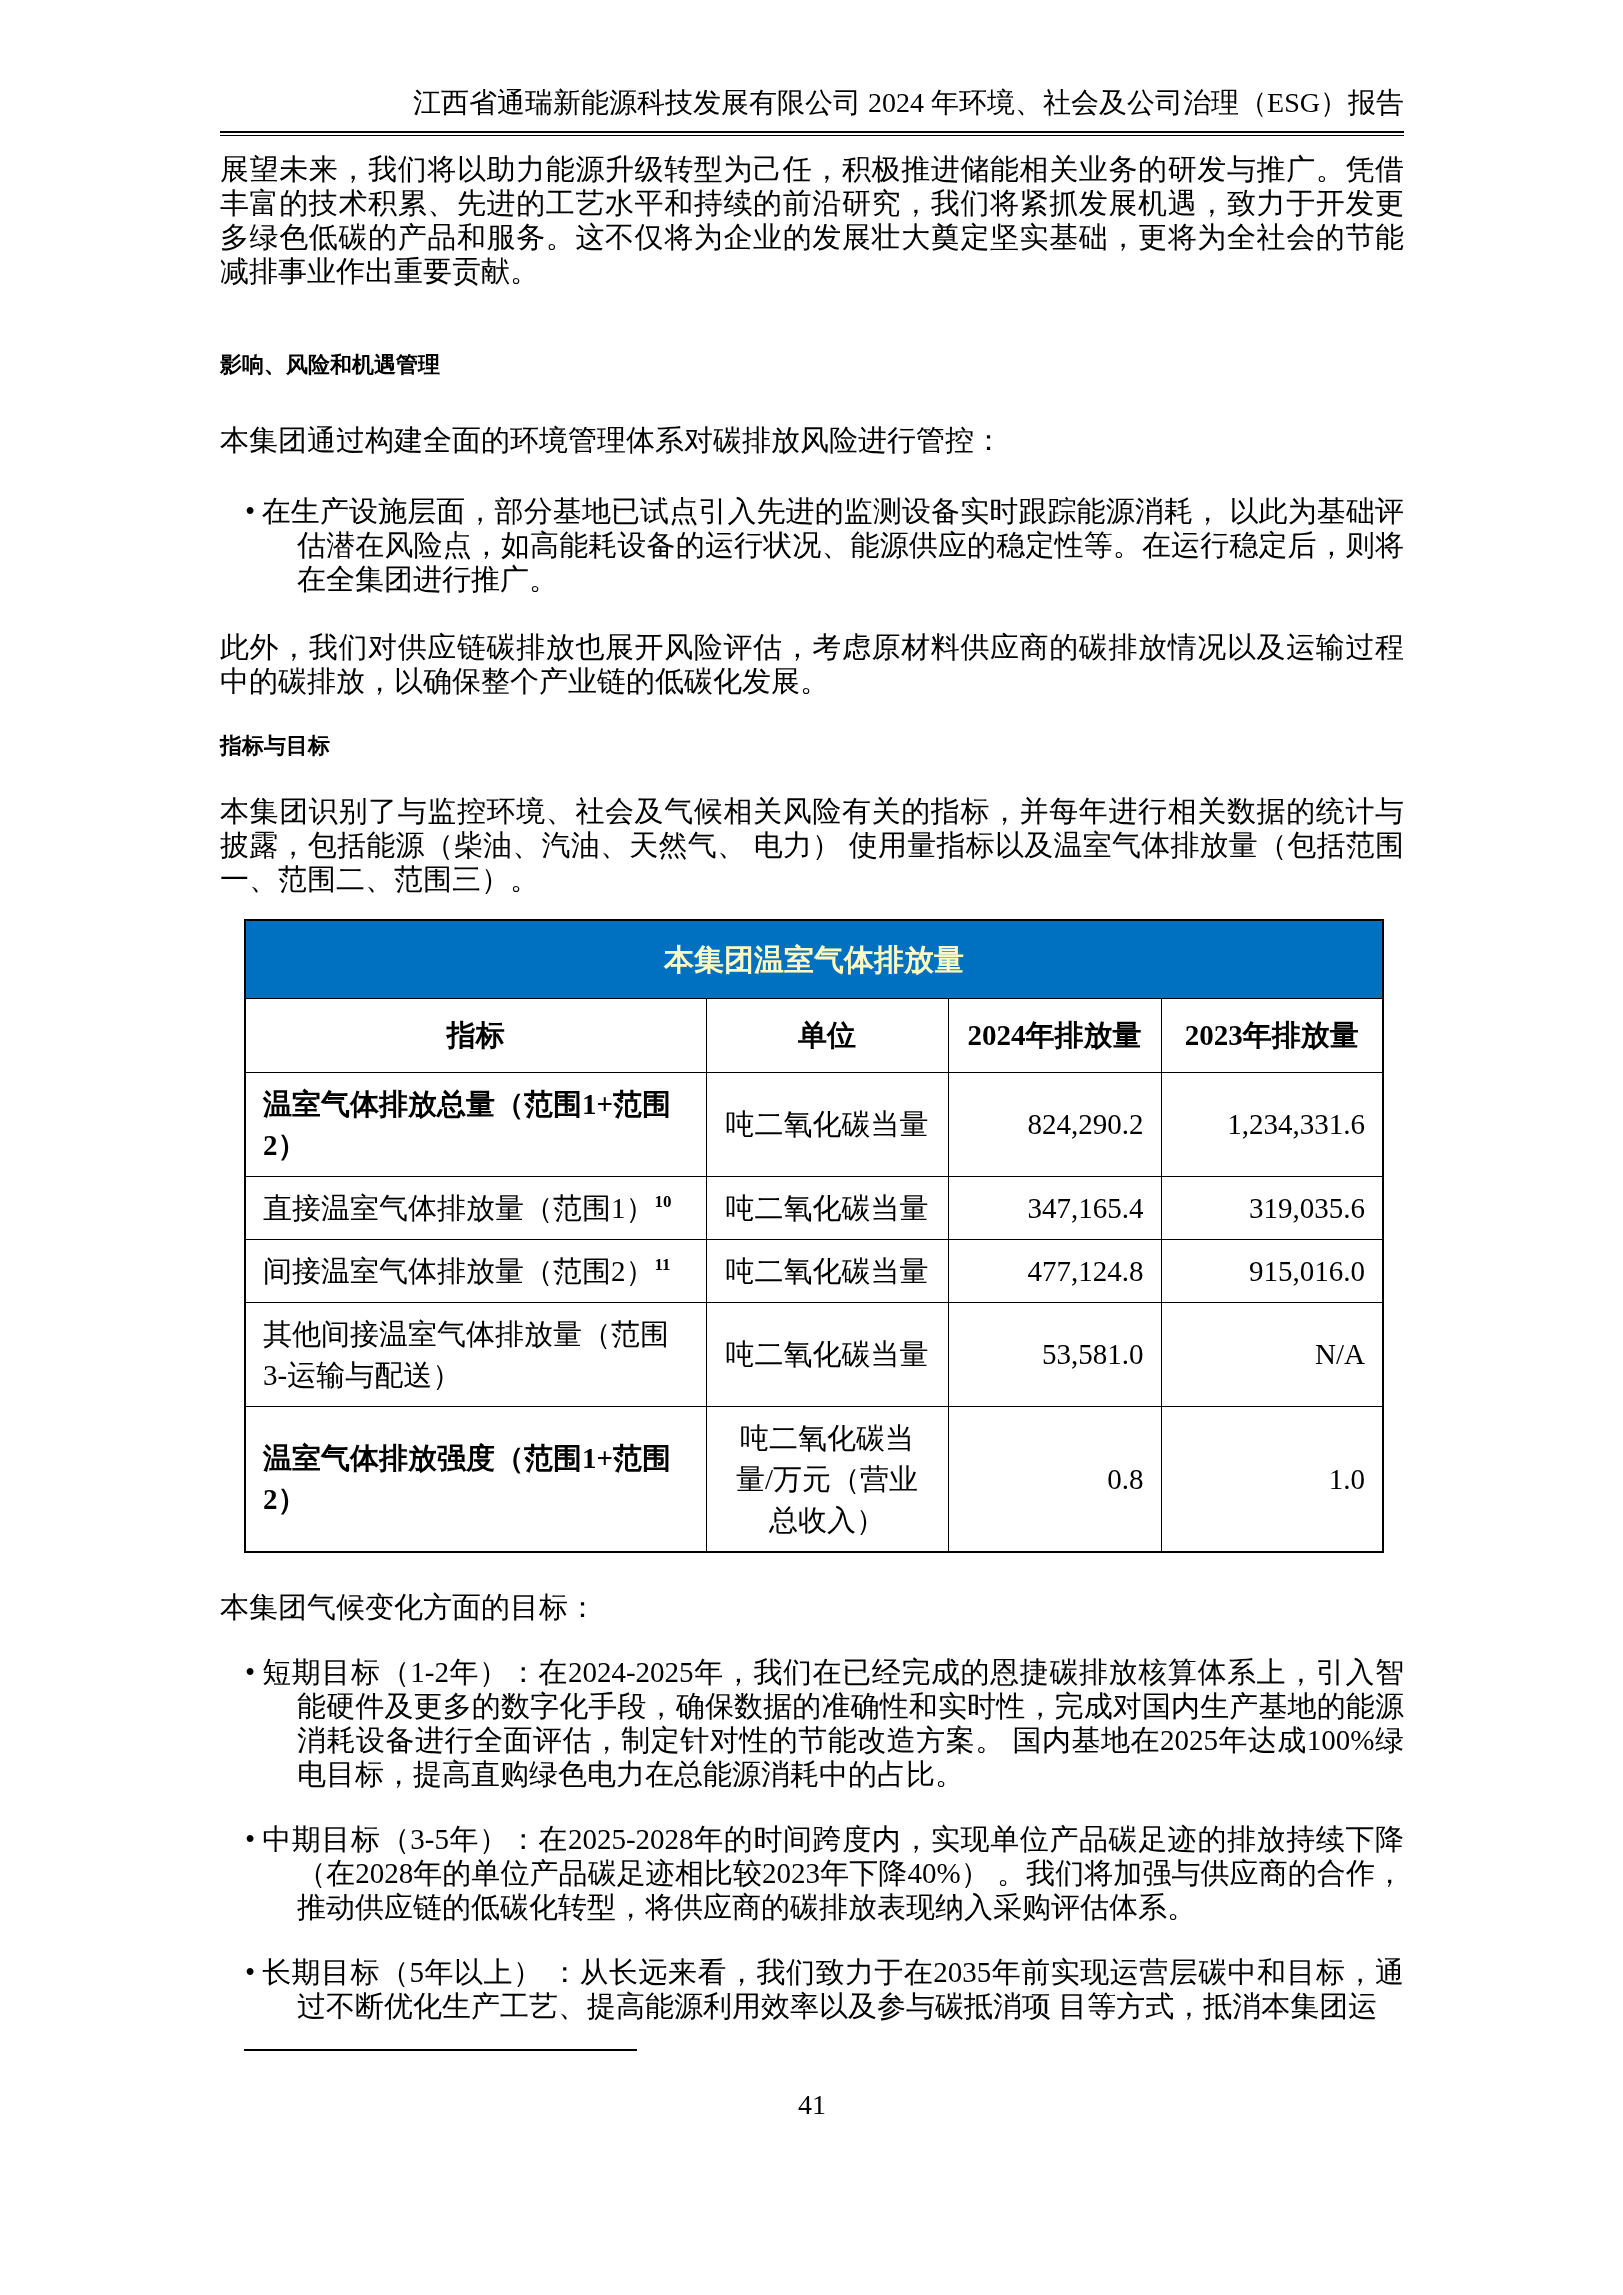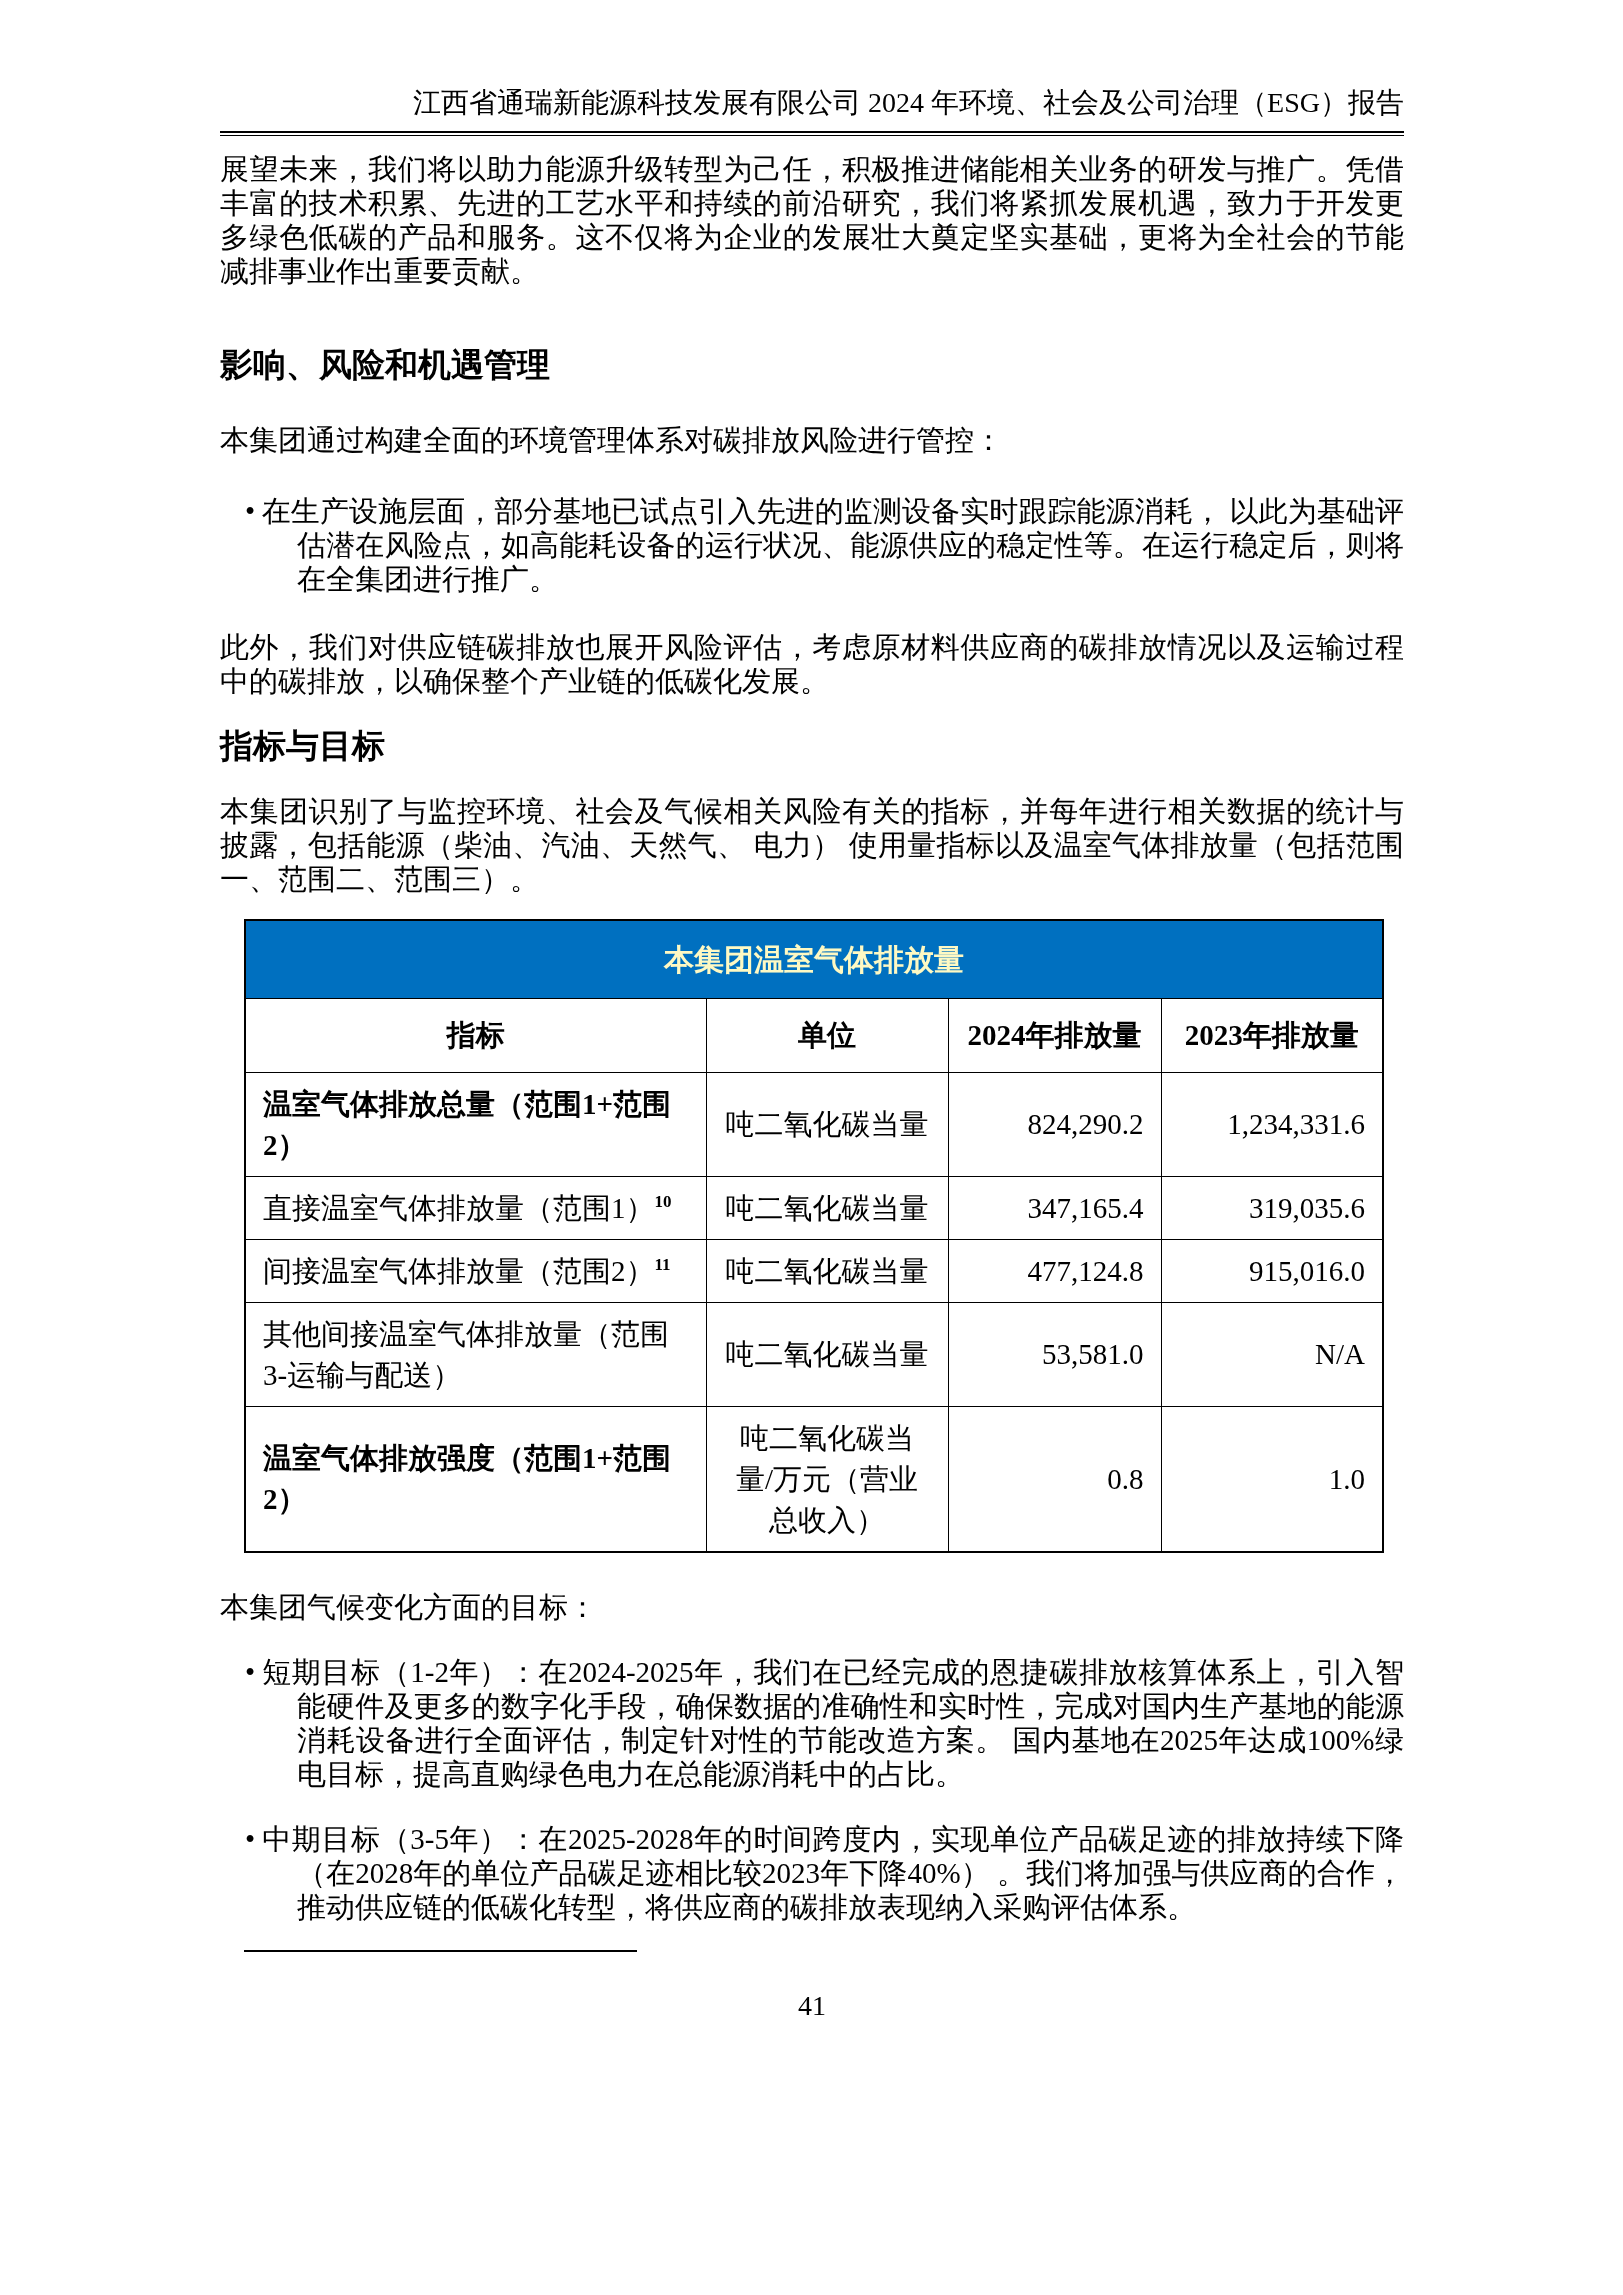--- a/index.html
+++ b/index.html
@@ -19,21 +19,21 @@
   .header-rule{
     margin-top:10.5px;height:2.6px;
     border-top:2.6px solid #000;border-bottom:1.3px solid #000;
   }
   .para{
     margin:0;font-size:29px;line-height:34px;
     text-align:justify;
   }
   .intro{margin-top:15.7px;}
   .heading{
-    margin:60px 0 0 0;font-size:33px;line-height:34px;font-weight:bold;
+    margin:60px 0 0 0;font-size:22px;line-height:34px;font-weight:bold;
   }
   .heading.metrics{margin-top:31px;}
   .p-risk-intro{margin-top:41px;}
   .p-supply{margin-top:34px;}
   .p-metrics{margin-top:31px;}
   .p-climate{margin-top:37px;}
   .bullets{margin-top:37px;}
   .bullets.goals{margin-top:31px;}
   .bullet{
     font-size:29px;line-height:34px;text-align:justify;
@@ -156,20 +156,21 @@
             <td class="num">1.0</td>
           </tr>
         </tbody>
     </table>
 
     <p class="para p-climate">本集团气候变化方面的目标：</p>
 
     <div class="bullets goals" id="goal-bullets">
         <div class="bullet"><span class="bullet-dot">•</span><span>短期目标（1-2年）：在2024-2025年，我们在已经完成的恩捷碳排放核算体系上，引入智能硬件及更多的数字化手段，确保数据的准确性和实时性，完成对国内生产基地的能源消耗设备进行全面评估，制定针对性的节能改造方案。 国内基地在2025年达成100%绿电目标，提高直购绿色电力在总能源消耗中的占比。</span></div>
         <div class="bullet"><span class="bullet-dot">•</span><span>中期目标（3-5年）：在2025-2028年的时间跨度内，实现单位产品碳足迹的排放持续下降（在2028年的单位产品碳足迹相比较2023年下降40%） 。我们将加强与供应商的合作，推动供应链的低碳化转型，将供应商的碳排放表现纳入采购评估体系。</span></div>
+        <div class="bullet"><span class="bullet-dot">•</span><span>长期目标（5年以上） ：从长远来看，我们致力于在2035年前实现运营层碳中和目标，通过不断优化生产工艺、提高能源利用效率以及参与碳抵消项 目等方式，抵消本集团运</span></div>
       </div>
 
     <div class="footnote-rule"></div>
 
     <div class="page-number">41</div>
 
   </div>
 </div>
 
 

